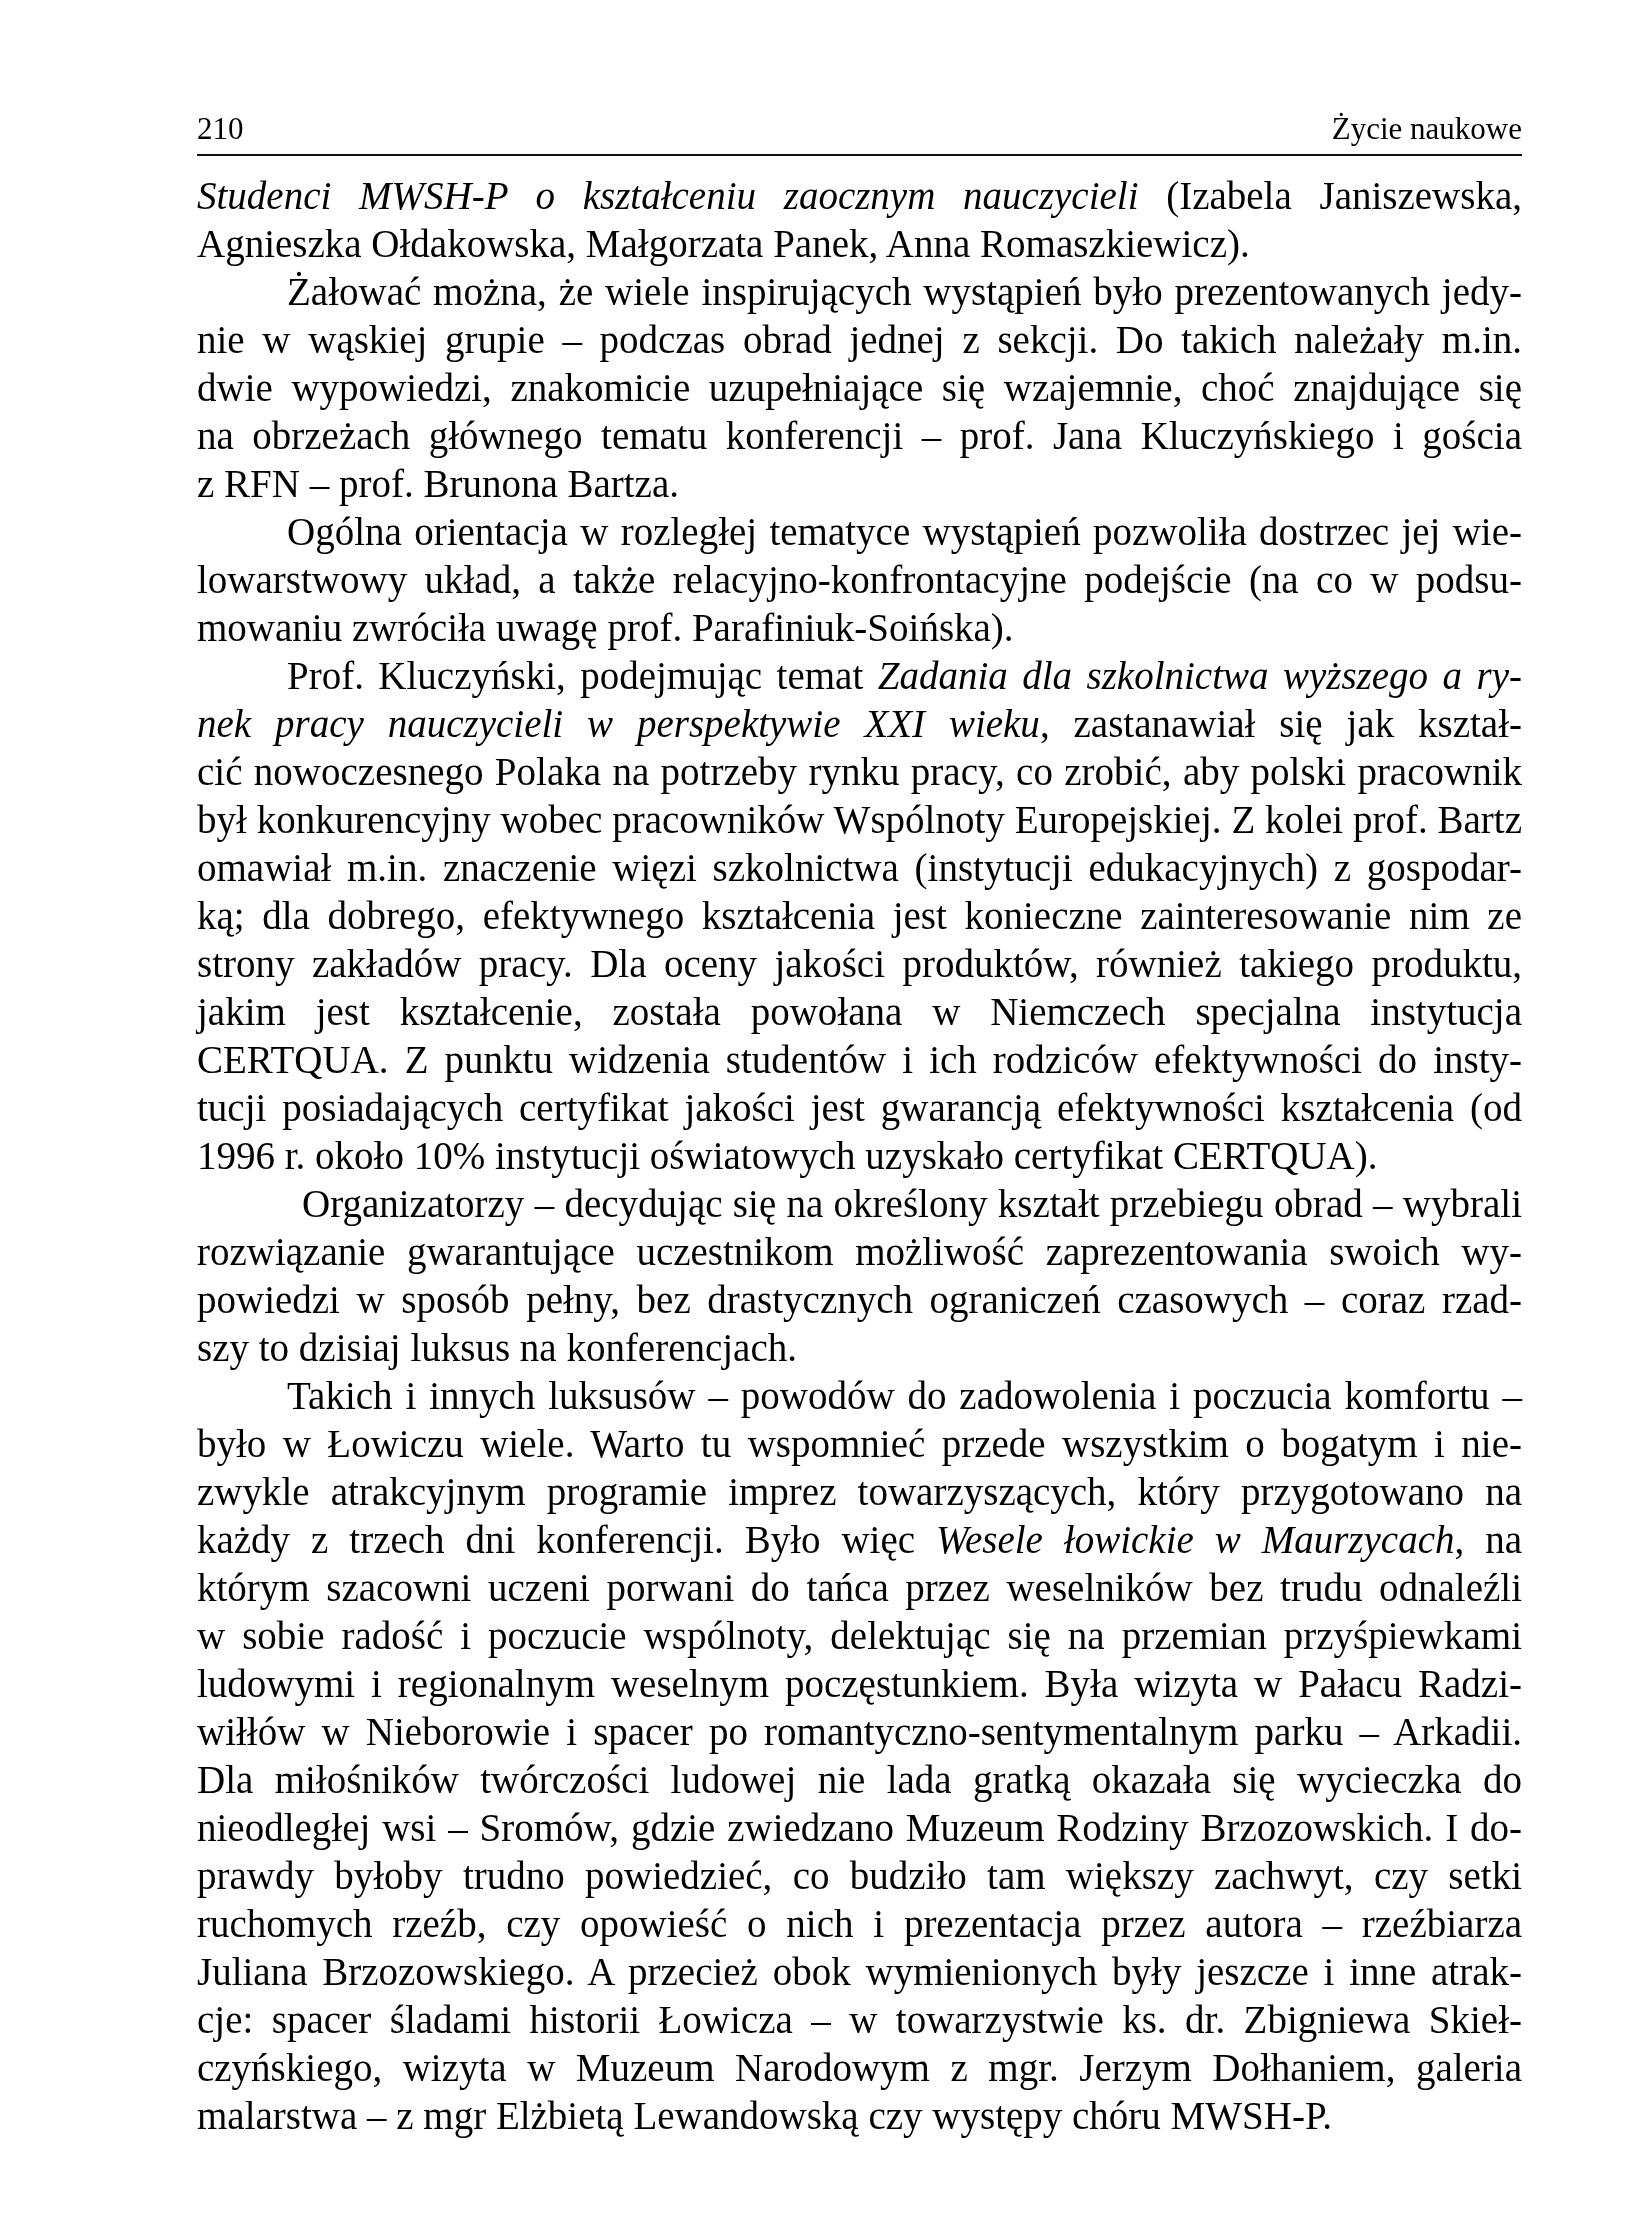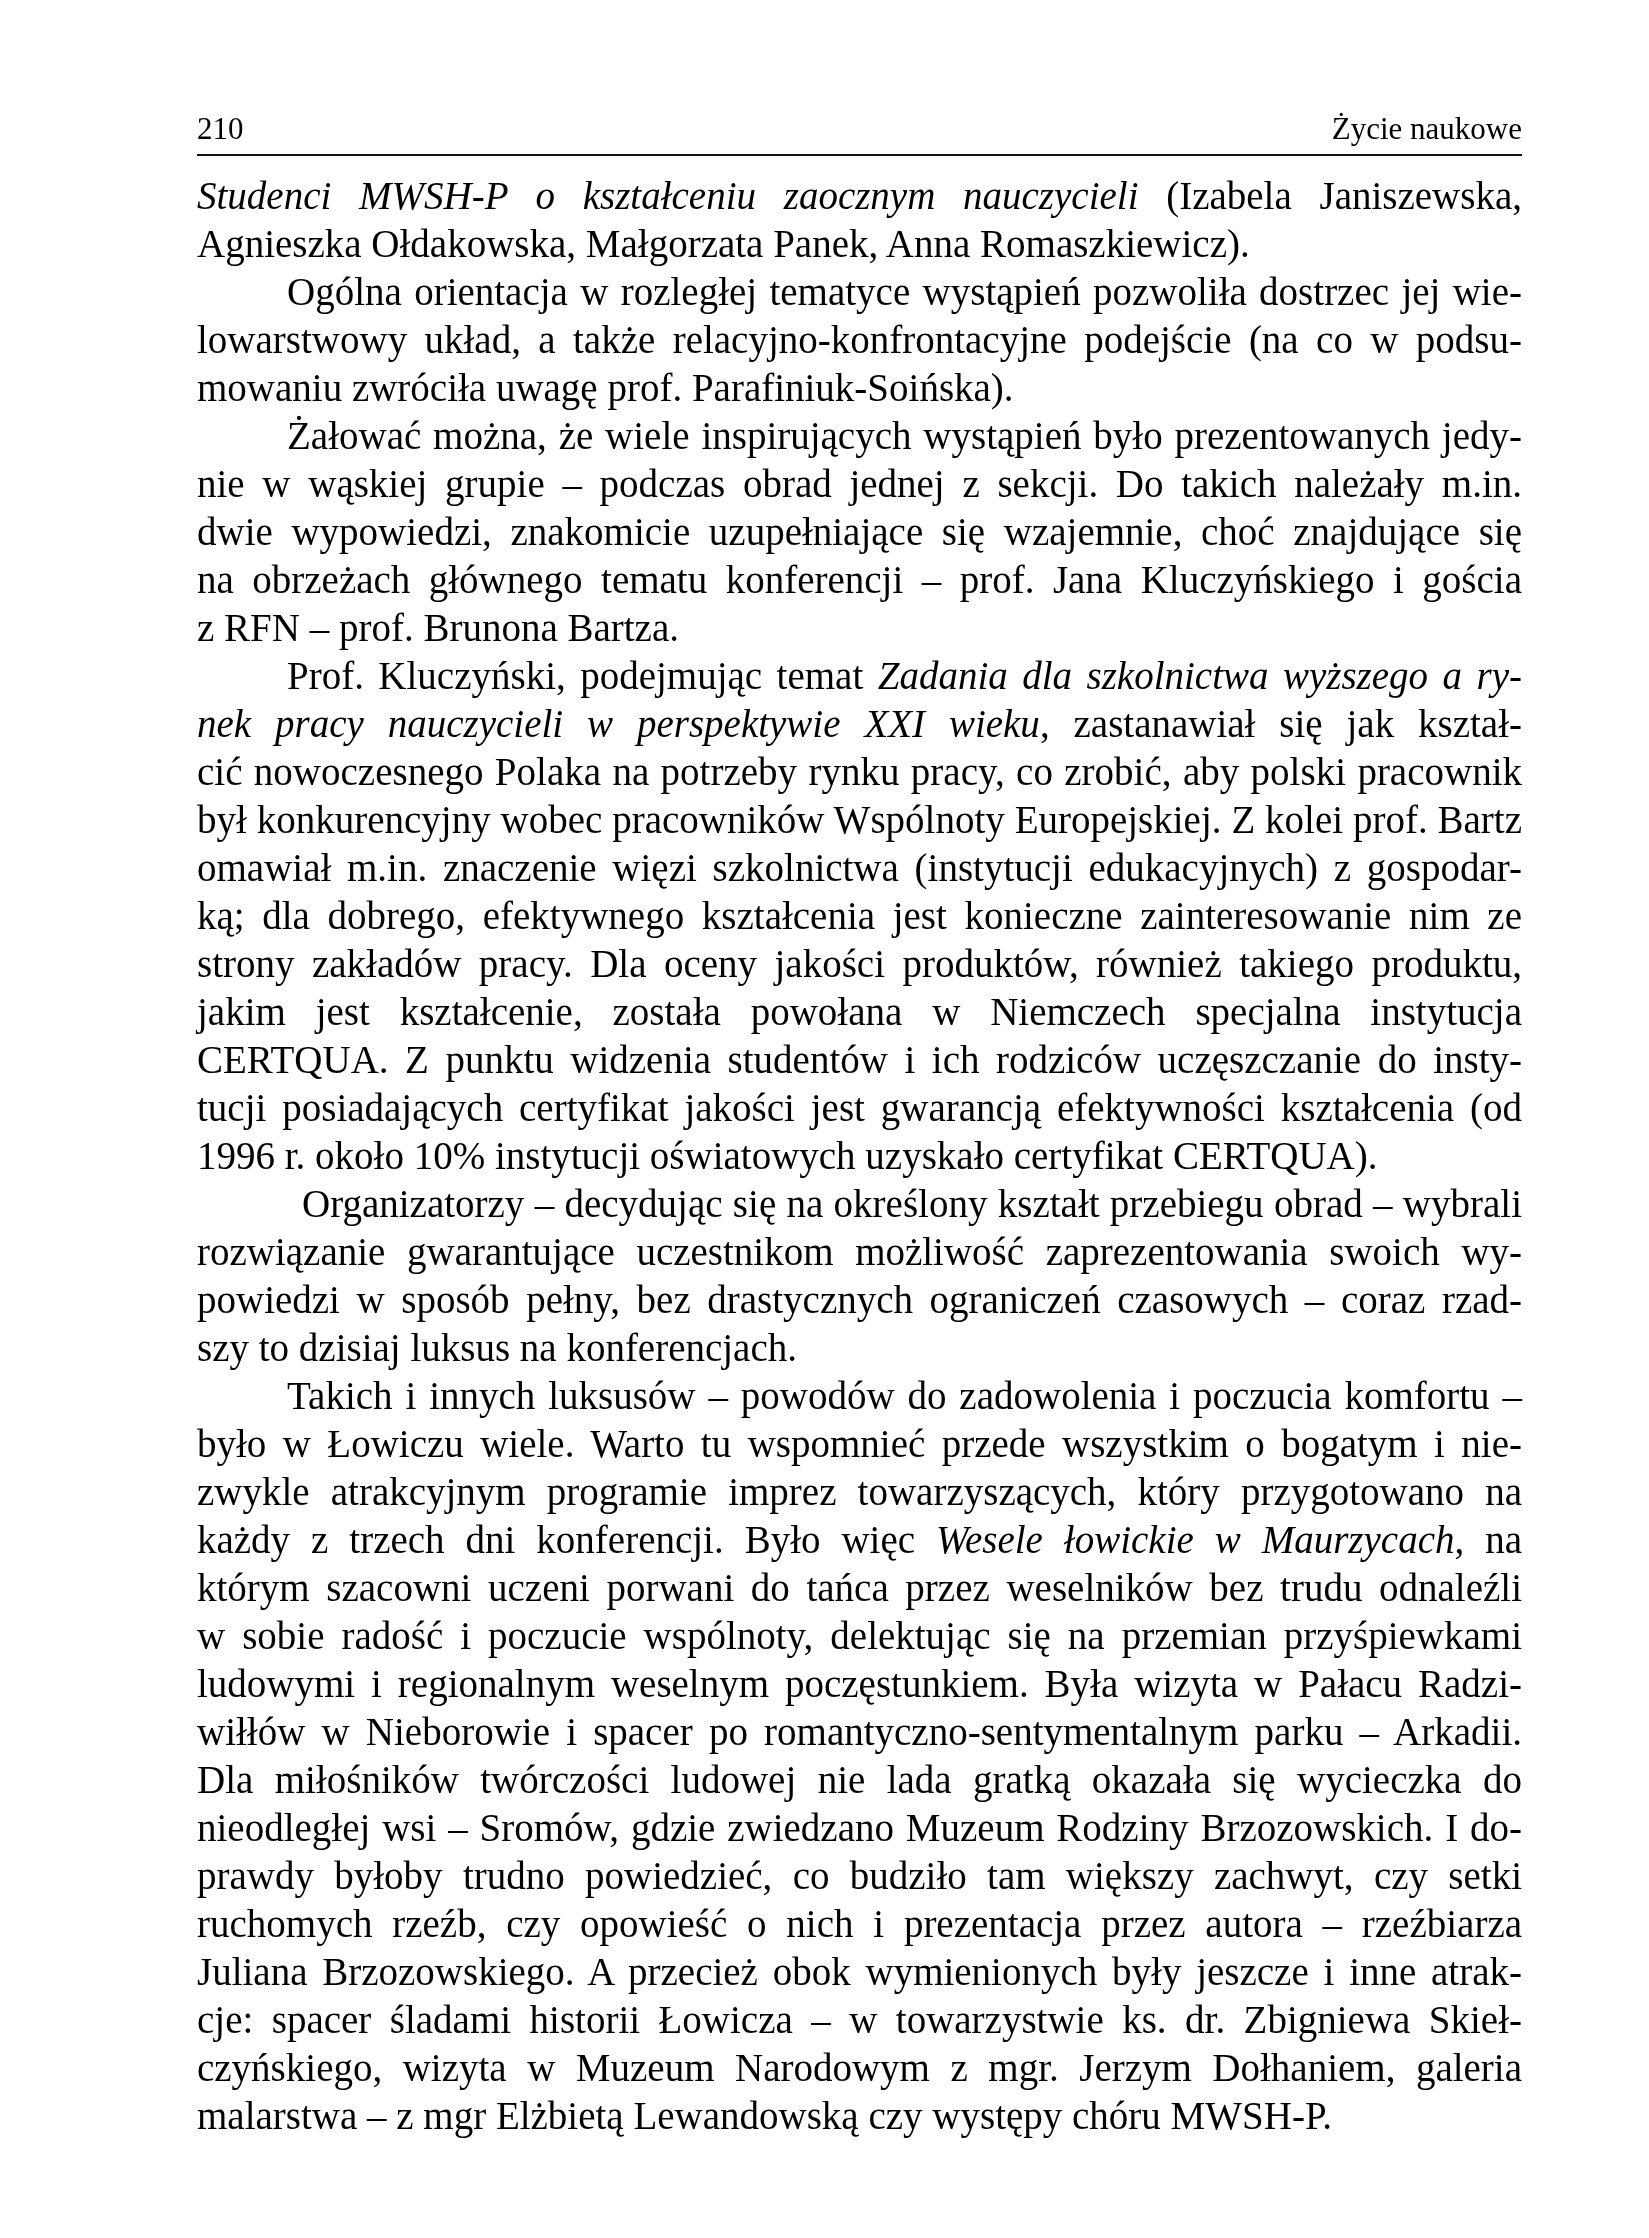--- a/index.html
+++ b/index.html
@@ -28,41 +28,41 @@
     <span class="pno">210</span>
     <span class="rtitle">Życie naukowe</span>
   </div>
   <div class="rule"></div>
   <div class="body" id="body">
       <p>
         <span class="line" style="white-space: normal;"><i style="white-space: normal;">Studenci MWSH-P o kształceniu zaocznym nauczycieli</i><span style="white-space: normal;"> (Izabela Janiszewska,</span></span>
         <span class="line last"><span>Agnieszka Ołdakowska, Małgorzata Panek, Anna Romaszkiewicz).</span></span>
       </p>
       <p>
-        <span class="line" style="padding-left: 90px; white-space: normal;"><span style="white-space: normal;">Ogólna orientacja w rozległej tematyce wystąpień pozwoliła dostrzec jej wie-</span></span>
-        <span class="line" style="white-space: normal;"><span style="white-space: normal;">lowarstwowy układ, a także relacyjno-konfrontacyjne podejście (na co w podsu-</span></span>
-        <span class="line last"><span>mowaniu zwróciła uwagę prof. Parafiniuk-Soińska).</span></span>
-      </p>
-      <p>
         <span class="line" style="padding-left: 90px; white-space: normal;"><span style="white-space: normal;">Żałować można, że wiele inspirujących wystąpień było prezentowanych jedy-</span></span>
         <span class="line" style="white-space: normal;"><span style="white-space: normal;">nie w wąskiej grupie – podczas obrad jednej z sekcji. Do takich należały m.in.</span></span>
         <span class="line" style="white-space: normal;"><span style="white-space: normal;">dwie wypowiedzi, znakomicie uzupełniające się wzajemnie, choć znajdujące się</span></span>
         <span class="line" style="white-space: normal;"><span style="white-space: normal;">na obrzeżach głównego tematu konferencji – prof. Jana Kluczyńskiego i gościa</span></span>
         <span class="line last"><span>z RFN – prof. Brunona Bartza.</span></span>
+      </p>
+      <p>
+        <span class="line" style="padding-left: 90px; white-space: normal;"><span style="white-space: normal;">Ogólna orientacja w rozległej tematyce wystąpień pozwoliła dostrzec jej wie-</span></span>
+        <span class="line" style="white-space: normal;"><span style="white-space: normal;">lowarstwowy układ, a także relacyjno-konfrontacyjne podejście (na co w podsu-</span></span>
+        <span class="line last"><span>mowaniu zwróciła uwagę prof. Parafiniuk-Soińska).</span></span>
       </p>
       <p>
         <span class="line" style="padding-left: 90px; white-space: normal;"><span style="white-space: normal;">Prof. Kluczyński, podejmując temat </span><i style="white-space: normal;">Zadania dla szkolnictwa wyższego a ry-</i></span>
         <span class="line" style="white-space: normal;"><i style="white-space: normal;">nek pracy nauczycieli w perspektywie XXI wieku</i><span style="white-space: normal;">, zastanawiał się jak kształ-</span></span>
         <span class="line" style="white-space: normal;"><span style="white-space: normal;">cić nowoczesnego Polaka na potrzeby rynku pracy, co zrobić, aby polski pracownik</span></span>
         <span class="line" style="white-space: normal;"><span style="white-space: normal;">był konkurencyjny wobec pracowników Wspólnoty Europejskiej. Z kolei prof. Bartz</span></span>
         <span class="line" style="white-space: normal;"><span style="white-space: normal;">omawiał m.in. znaczenie więzi szkolnictwa (instytucji edukacyjnych) z gospodar-</span></span>
         <span class="line" style="white-space: normal;"><span style="white-space: normal;">ką; dla dobrego, efektywnego kształcenia jest konieczne zainteresowanie nim ze</span></span>
         <span class="line" style="white-space: normal;"><span style="white-space: normal;">strony zakładów pracy. Dla oceny jakości produktów, również takiego produktu,</span></span>
         <span class="line" style="white-space: normal;"><span style="white-space: normal;">jakim jest kształcenie, została powołana w Niemczech specjalna instytucja</span></span>
-        <span class="line" style="white-space: normal;"><span style="white-space: normal;">CERTQUA. Z punktu widzenia studentów i ich rodziców uczęszczanie do insty-</span></span>
+        <span class="line" style="white-space: normal;"><span style="white-space: normal;">CERTQUA. Z punktu widzenia studentów i ich rodziców efektywności do insty-</span></span>
         <span class="line" style="white-space: normal;"><span style="white-space: normal;">tucji posiadających certyfikat jakości jest gwarancją efektywności kształcenia (od</span></span>
         <span class="line last"><span>1996 r. około 10% instytucji oświatowych uzyskało certyfikat CERTQUA).</span></span>
       </p>
       <p>
         <span class="line" style="padding-left: 90px; white-space: normal;"><span style="white-space: normal; margin-left: 15px;">Organizatorzy – decydując się na określony kształt przebiegu obrad – wybrali</span></span>
         <span class="line" style="white-space: normal;"><span style="white-space: normal;">rozwiązanie gwarantujące uczestnikom możliwość zaprezentowania swoich wy-</span></span>
         <span class="line" style="white-space: normal;"><span style="white-space: normal;">powiedzi w sposób pełny, bez drastycznych ograniczeń czasowych – coraz rzad-</span></span>
         <span class="line last"><span>szy to dzisiaj luksus na konferencjach.</span></span>
       </p>
       <p>

